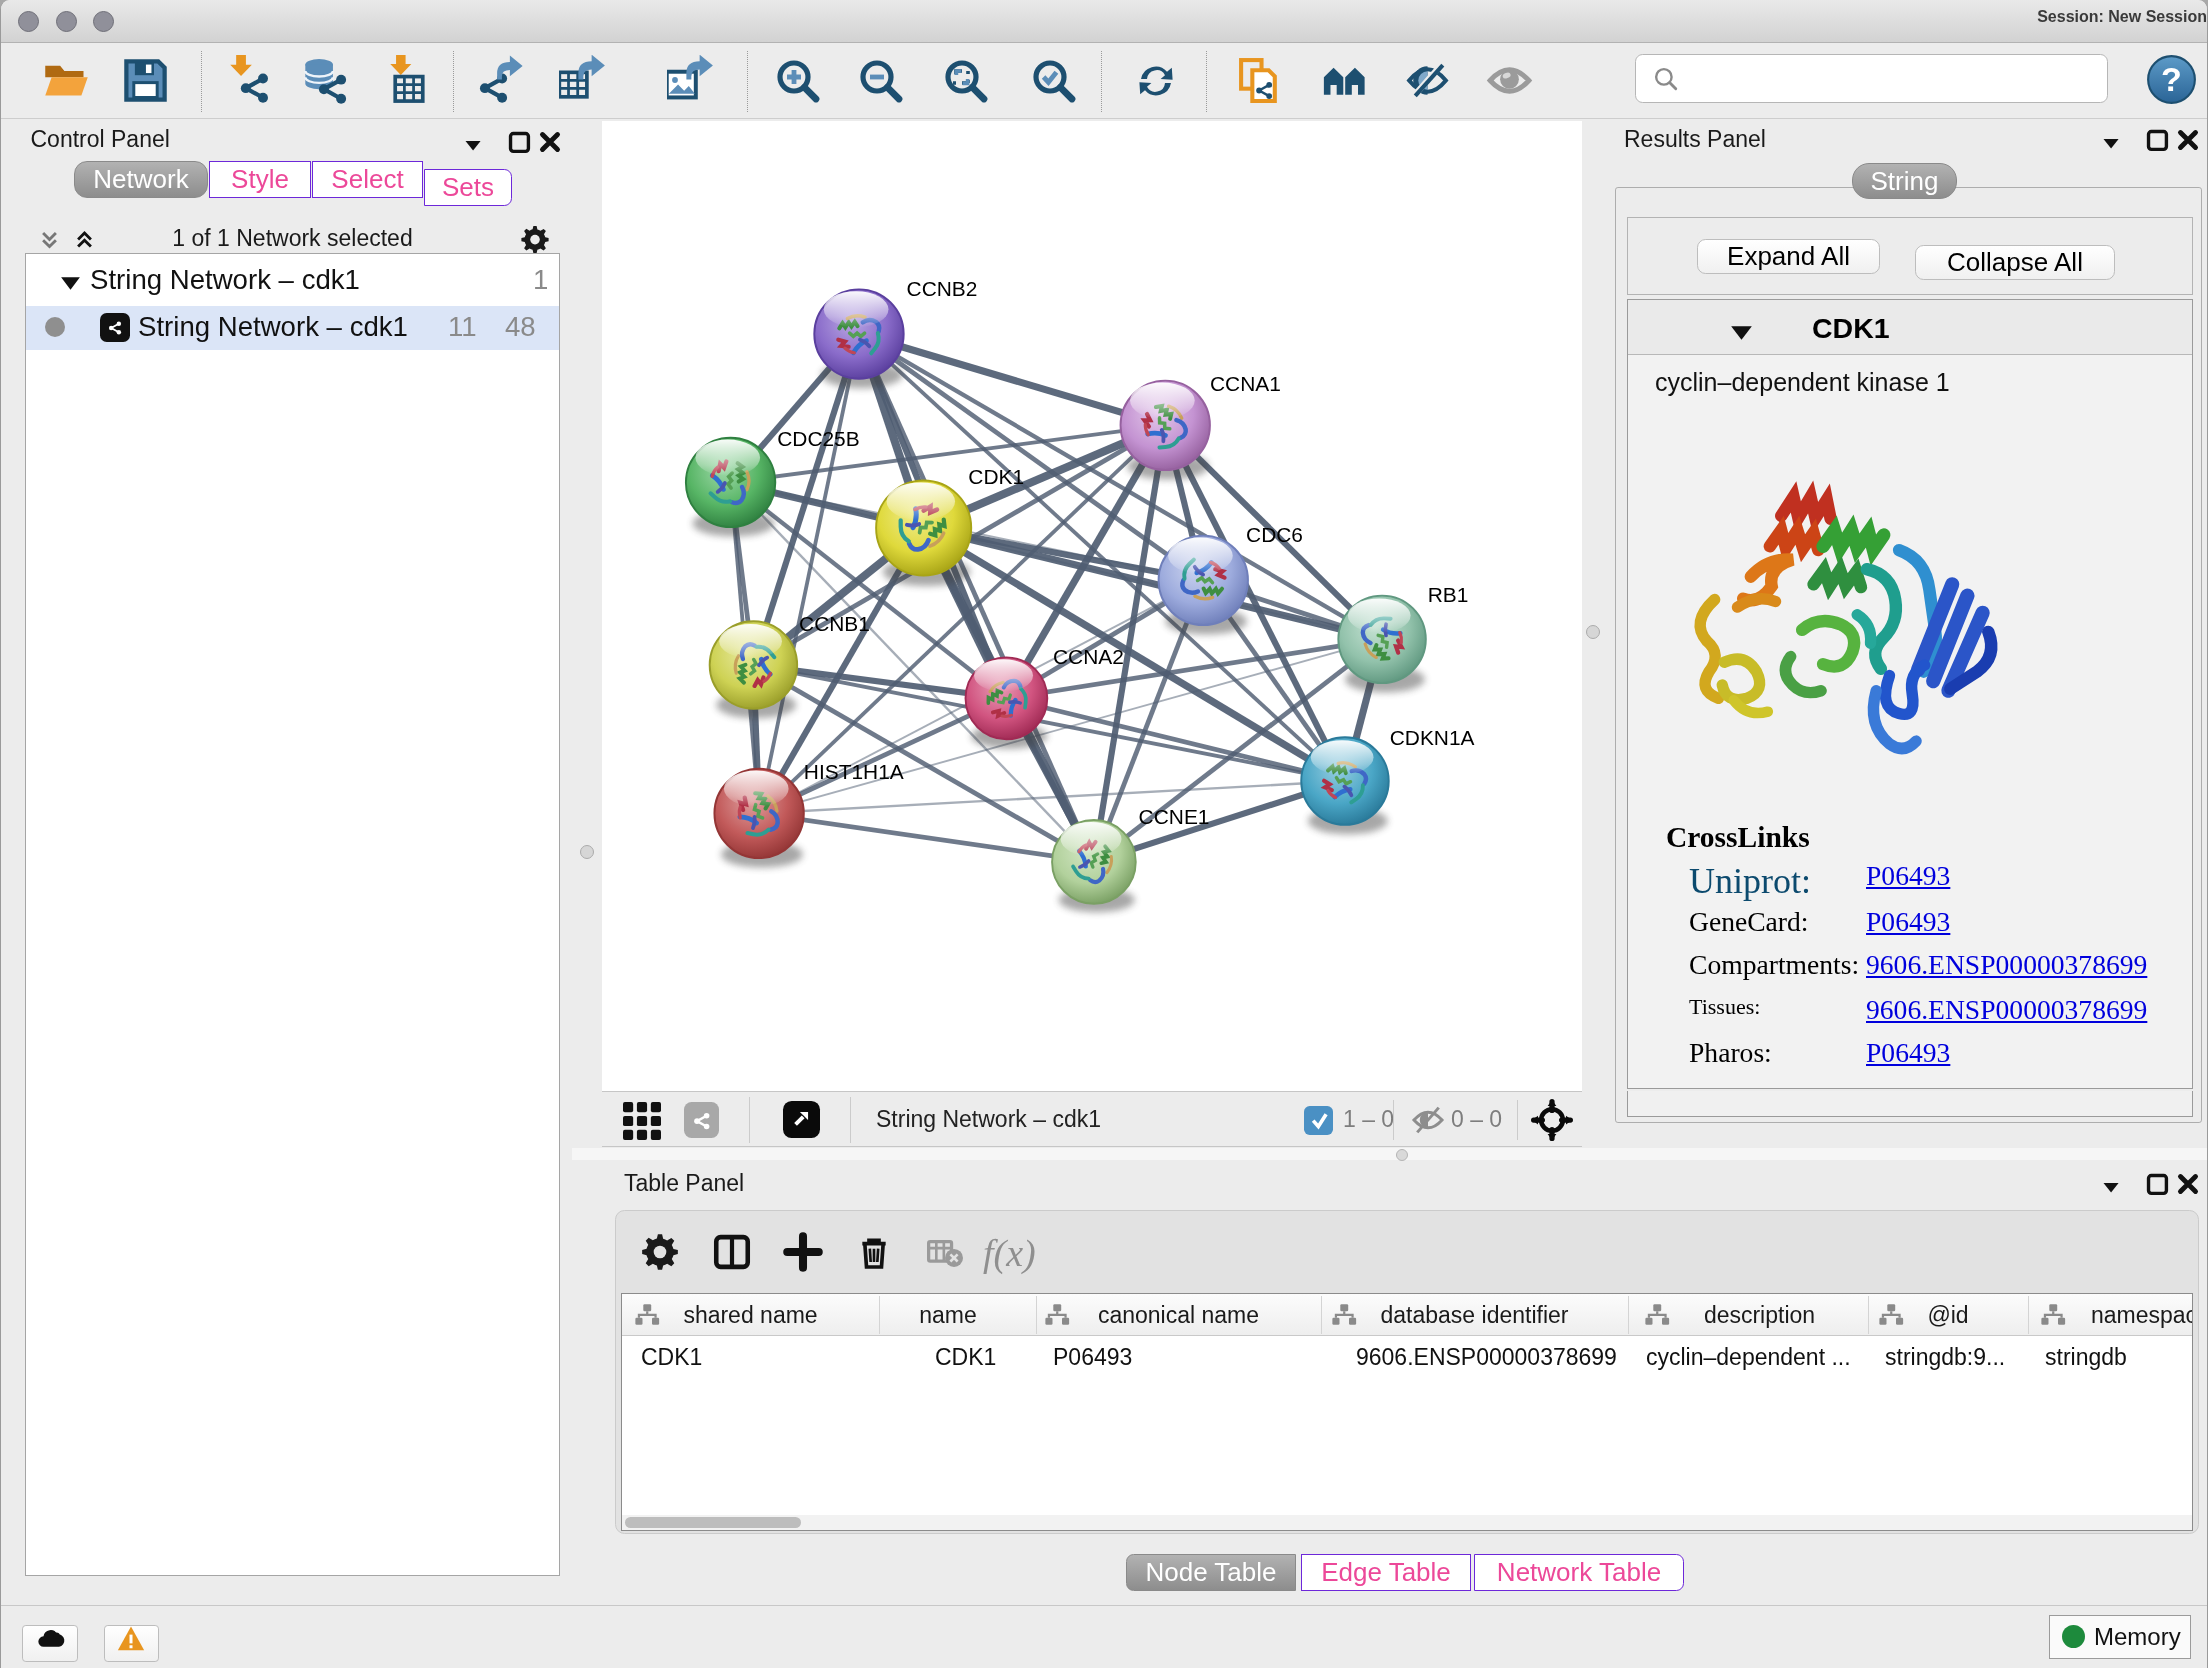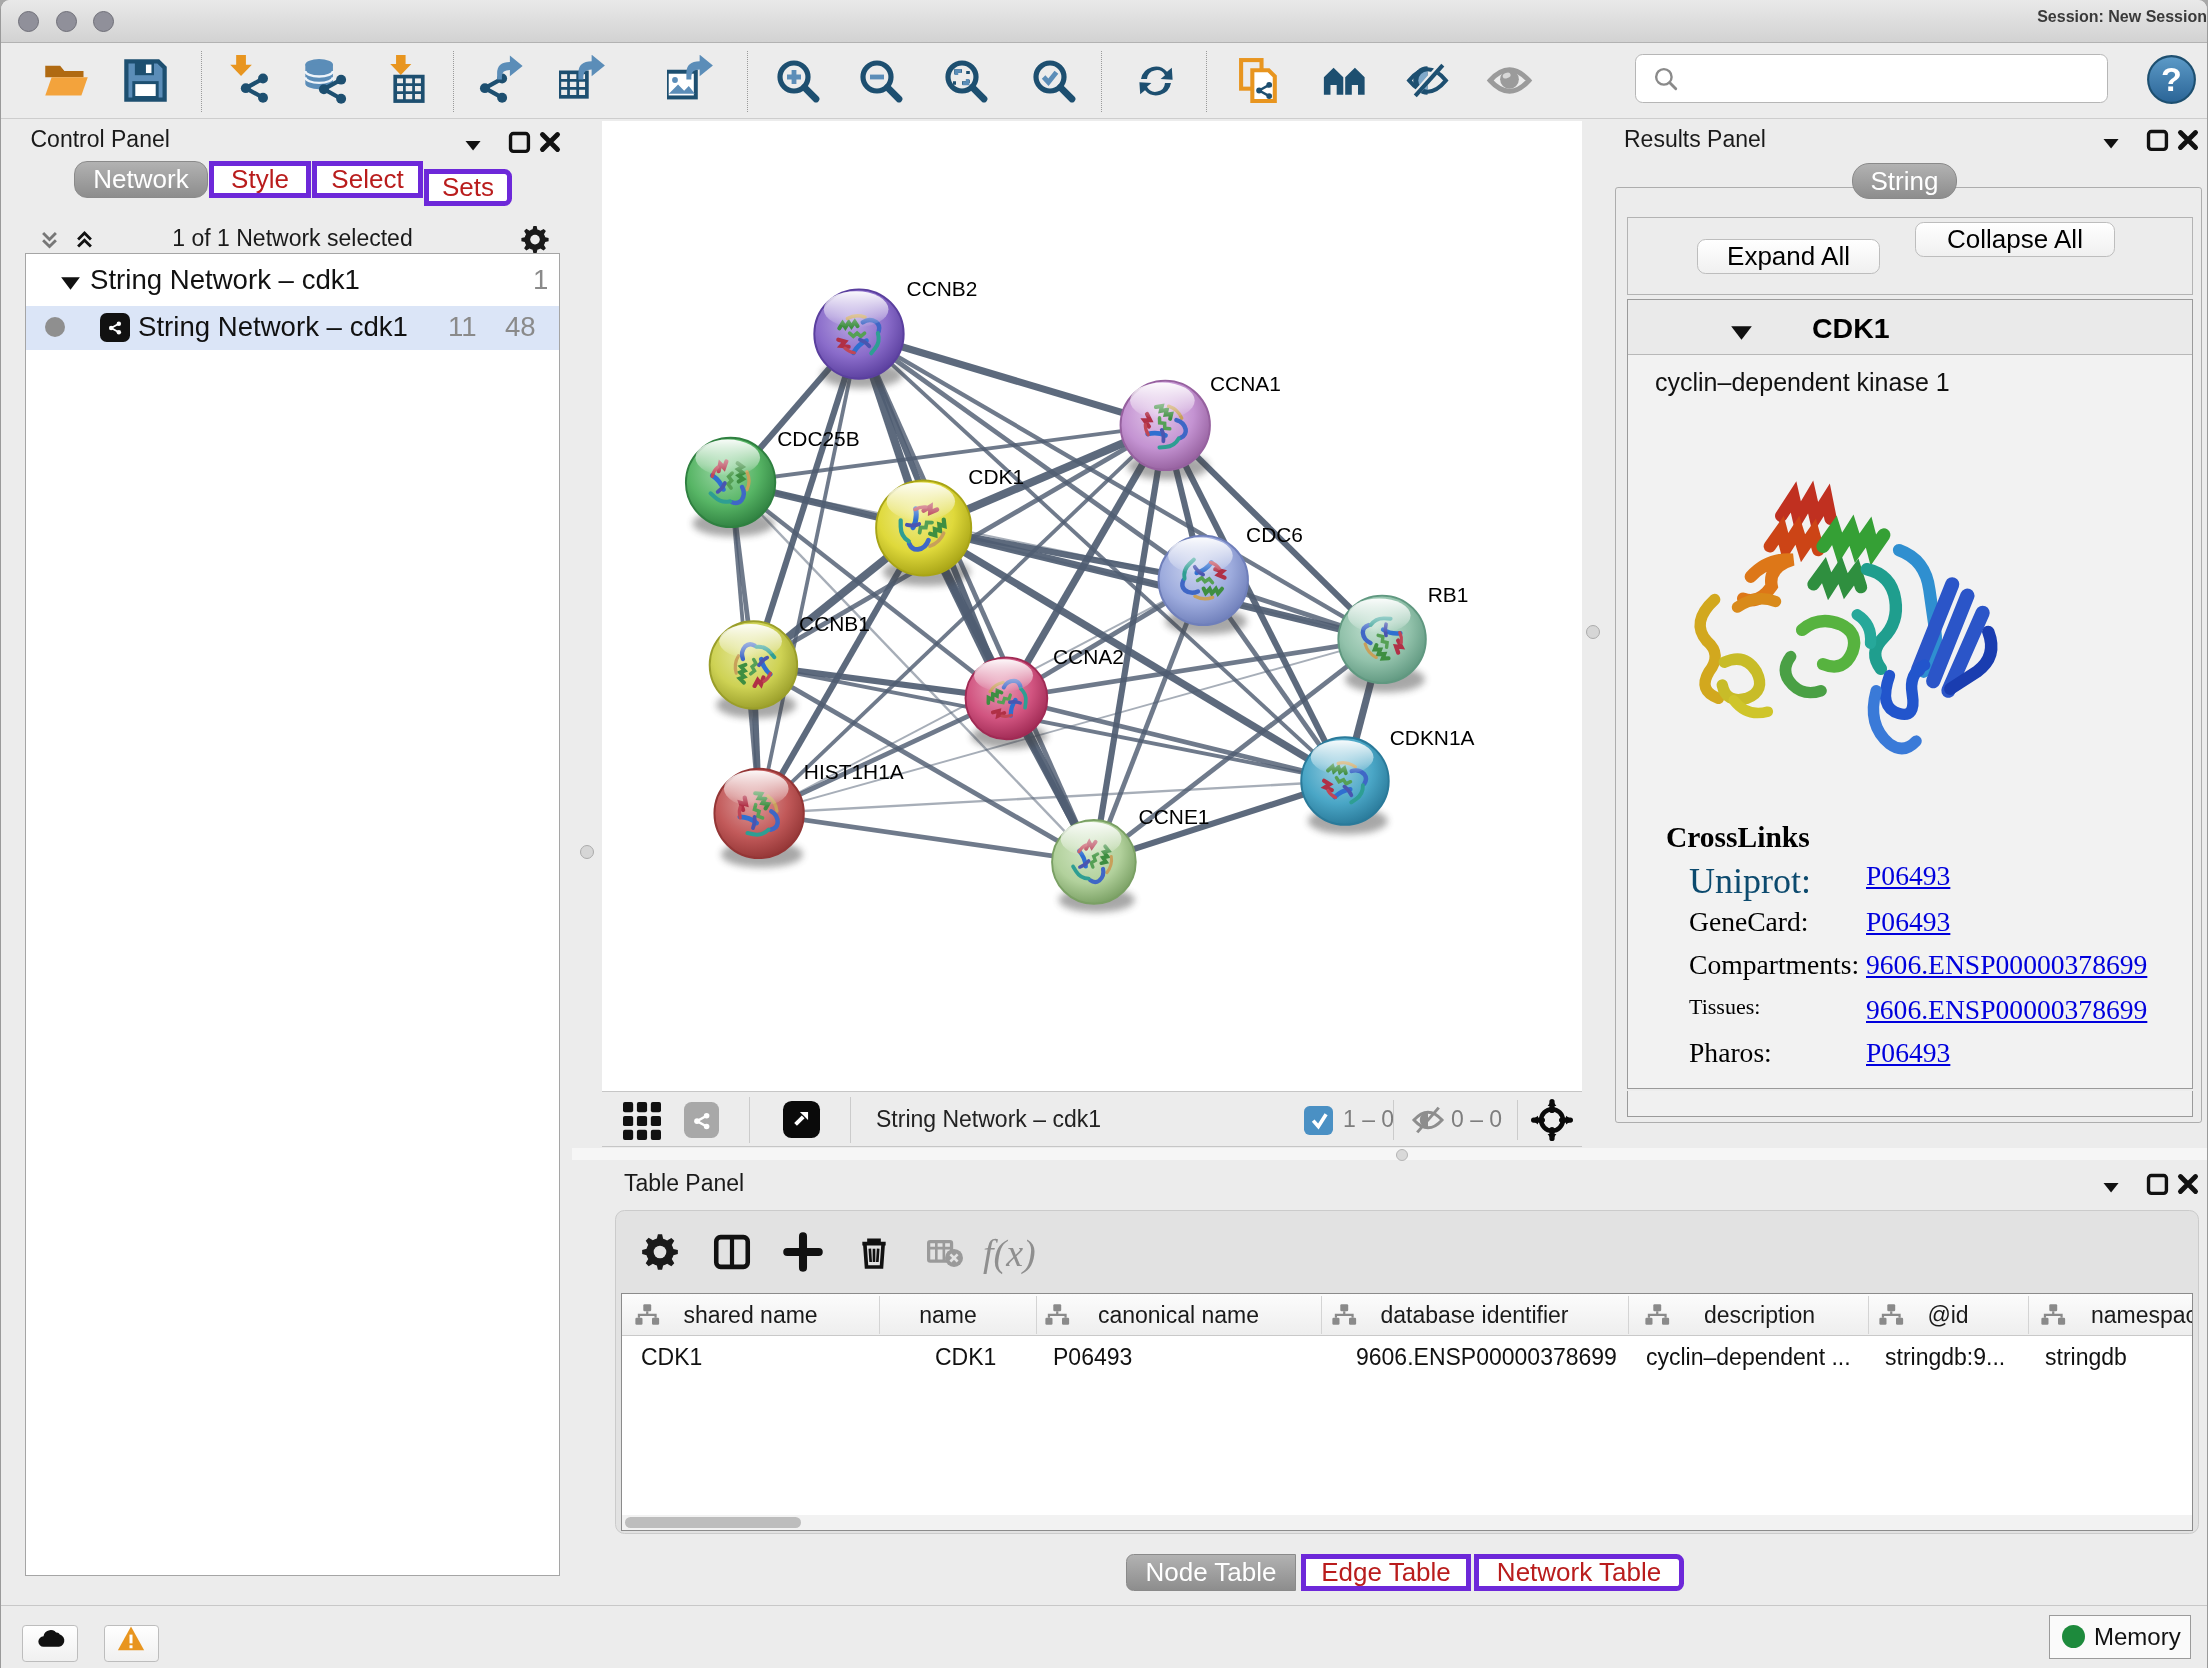--- a/index.html
+++ b/index.html
@@ -2,21 +2,21 @@
 <html style="font-size:15px"><head><meta charset="utf-8"><style>
 *{margin:0;padding:0;box-sizing:border-box}
 html,body{width:2208px;height:1668px;background:#a8a8a8;font-family:"Liberation Sans",sans-serif;-webkit-font-smoothing:antialiased}
 #win{position:absolute;left:0;top:0;width:2208px;height:1668px;background:#ececec;border-radius:9.5px 9.5px 0 0;overflow:hidden;border-left:1px solid #9a9a9a;border-right:1px solid #9a9a9a}
 .abs{position:absolute}
 #titlebar{position:absolute;left:0;top:0;width:100%;height:43px;background:linear-gradient(#e9e9e9,#d2d2d2);border-bottom:1px solid #b2b2b2}
 .light{position:absolute;top:10.5px;width:21px;height:21px;border-radius:50%;background:#90909a;border:1px solid #6f6f78}
 #title{position:absolute;top:7.6px;width:100%;text-align:right;font-size:16px;font-weight:bold;color:#3a3a3a}
 #toolbar{position:absolute;left:0;top:43px;width:100%;height:76px;background:#ececec;border-bottom:1.9px solid #cdcdcd}
 .ptxt{font-size:23px;color:#1a1a1a}
-.tab{position:absolute;font-size:26px;text-align:center;border:5px solid #6d28d9;background:#fff;color:#b91c1c;display:flex;align-items:center;justify-content:center}
+.tab{position:absolute;font-size:26px;text-align:center;border:1px solid #6d28d9;background:#fff;color:#ec4899;display:flex;align-items:center;justify-content:center}
 .tabsel{background:linear-gradient(#b2b2b2,#8d8d8d);color:#fff;border:1px solid #8a8a8a}
 .btn{position:absolute;background:linear-gradient(#ffffff,#f0f0f0);border:1.4px solid #bdbdbd;border-radius:8.6px;font-size:26px;display:flex;align-items:center;justify-content:center;color:#000}
 a.lnk{color:#0000dd;text-decoration:underline}
 </style></head><body>
 <div id="win">
     <div id="titlebar">
       <div class="light" style="left:17px"></div>
       <div class="light" style="left:55px"></div>
       <div class="light" style="left:92px"></div>
       <div id="title">Session: New Session</div>
@@ -512,21 +512,21 @@
       <svg style="position:absolute;left:559px;top:2.9px" width="32" height="32" viewBox="0 0 17 17">
         <rect x="4" y="4" width="9.5" height="9.5" fill="none" stroke="#111" stroke-width="1.8" rx="1.5"></rect>
       </svg>
       <svg style="position:absolute;left:590px;top:2.9px" width="32" height="32" viewBox="0 0 17 17">
         <path d="M4.5,4.5 L12.5,12.5 M12.5,4.5 L4.5,12.5" stroke="#111" stroke-width="2.6" stroke-linecap="round"></path>
       </svg>
       <div class="abs" style="left:33px;top:66px;width:587px;height:936px;border:1.9px solid #adadad;border-radius:2.9px;background:#ececec"></div>
       <div class="tab tabsel" style="left:270px;top:42px;width:105px;height:36px;border-radius:17px;font-size:26px">String</div>
       <div class="abs" style="left:45px;top:96px;width:566px;height:78px;border:1.4px solid #b3b3b3"></div>
       <div class="btn" style="left:115px;top:118px;width:183px;height:35px">Expand All</div>
-      <div class="btn" style="left:333px;top:101px;width:200px;height:35px">Collapse All</div>
+      <div class="btn" style="left:333px;top:124px;width:200px;height:35px">Collapse All</div>
       <div class="abs" style="left:45px;top:178px;width:566px;height:790px;border:1.4px solid #9a9a9a;background:#f2f2f2">
         <div class="abs" style="left:0;top:0;width:100%;height:55px;background:#eaeaea;border-bottom:1.4px solid #b8b8b8"></div>
         <svg style="position:absolute;left:100px;top:19px" width="27" height="27" viewBox="0 0 17 17">
           <path d="M2,4.5 L15,4.5 L8.5,13 z" fill="#111"></path>
         </svg>
         <div class="abs" style="left:184px;top:12.4px;font-size:28.5px;font-weight:bold;color:#000">CDK1</div>
         <div class="abs" style="left:27px;top:68px;font-size:25px;color:#111">cyclin–dependent kinase 1</div>
       </div>
       <svg style="position:absolute;left:89px;top:334px" width="361" height="309" viewBox="0 0 380 325">
         <g fill="none" stroke-linecap="round">

